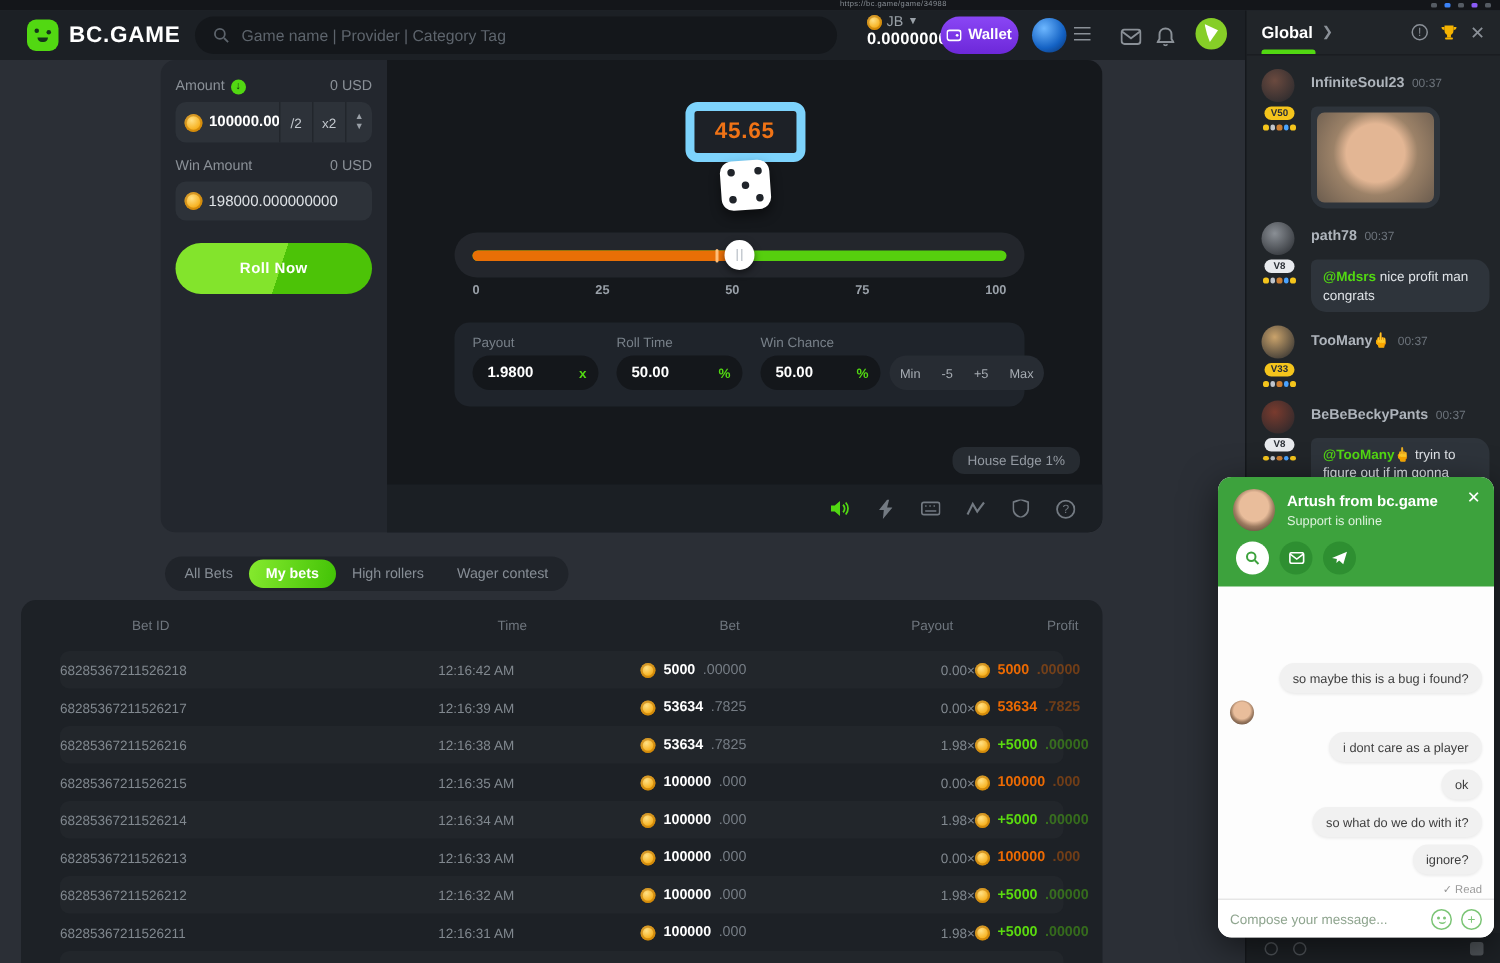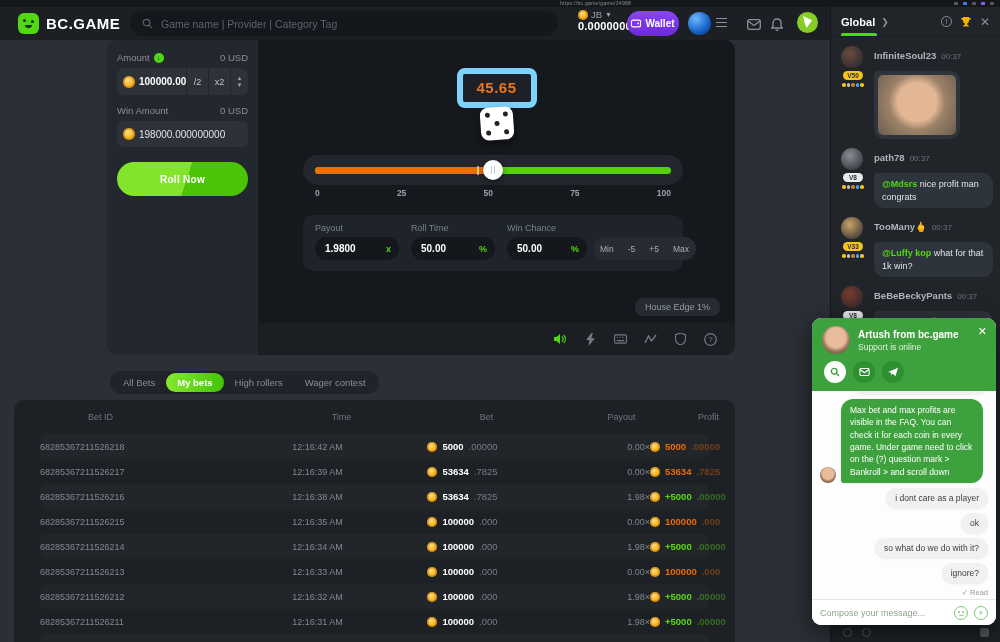--- a/index.html
+++ b/index.html
@@ -317,21 +317,20 @@
           <div class="gutter">
             <span class="badge gold">V33</span>
             <div class="medals">
               <i style="background: rgb(245, 197, 28);"></i>
               <i style="background: rgb(192, 197, 204);"></i>
               <i style="background: rgb(205, 127, 50);"></i>
               <i style="background: rgb(74, 163, 255);"></i>
               <i style="background: rgb(245, 197, 28);"></i>
             </div>
           </div>
-          <div class="bubble"><span class="mention">@Luffy kop</span> what for that 1k win?</div>
         </div>
         <div class="msg">
           <span class="avatar" style="background: radial-gradient(circle at 40% 35%, rgb(122, 59, 46), rgb(35, 38, 43));"></span>
           <div class="msg-head">
             <span class="user">BeBeBeckyPants</span>
             <span class="time">00:37</span>
           </div>
           <div class="gutter">
             <span class="badge white">V8</span>
             <div class="medals">
@@ -695,21 +694,20 @@
           <svg width="10" height="10" viewBox="0 0 12 12">
               <path d="M0 6l12-5-3 10-3.3-3L3.5 10l.4-3.2z" fill="#fff"></path>
             </svg>
         </span>
       </div>
     </div>
     <div class="support-body">
         <div class="s-bubble">so maybe this is a bug i found?</div>
         <div class="s-agent-row">
           <span class="s-agent-av"></span>
-          <div class="s-bubble agent">Max bet and max profits are visible in the FAQ. You can check it for each coin in every game. Under game need to click on the (?) question mark &gt; Bankroll &gt; and scroll down</div>
         </div>
         <div class="s-bubble">i dont care as a player</div>
         <div class="s-bubble">ok</div>
         <div class="s-bubble">so what do we do with it?</div>
         <div class="s-bubble">ignore?</div>
         <div class="s-read">
           <span>✓</span>
           <span>Read</span>
         </div>
       </div>

